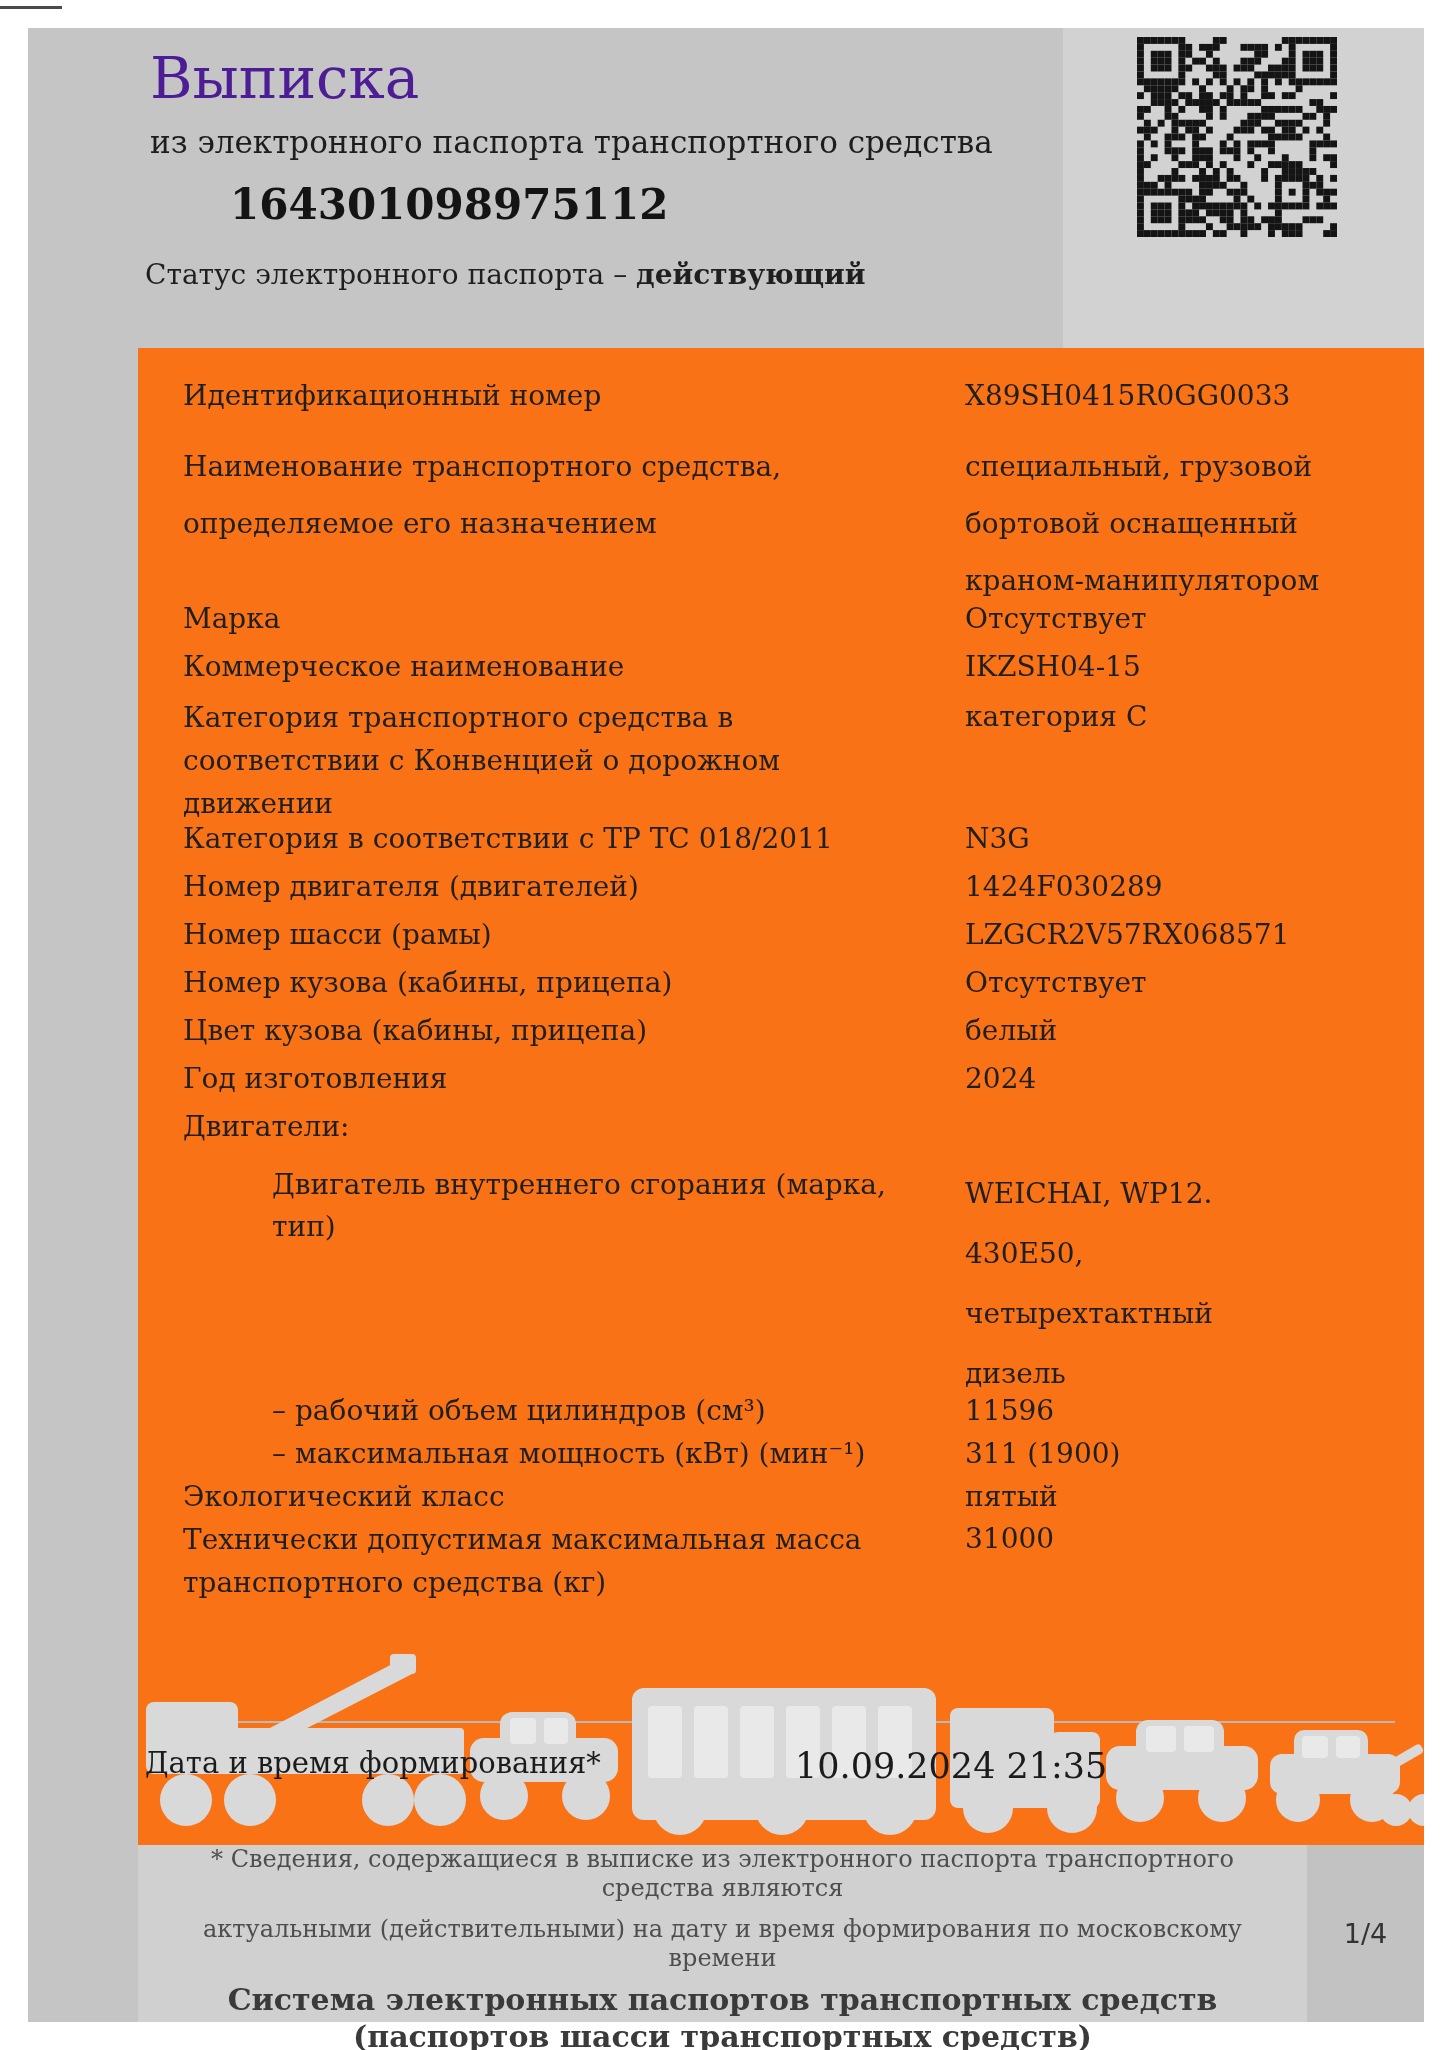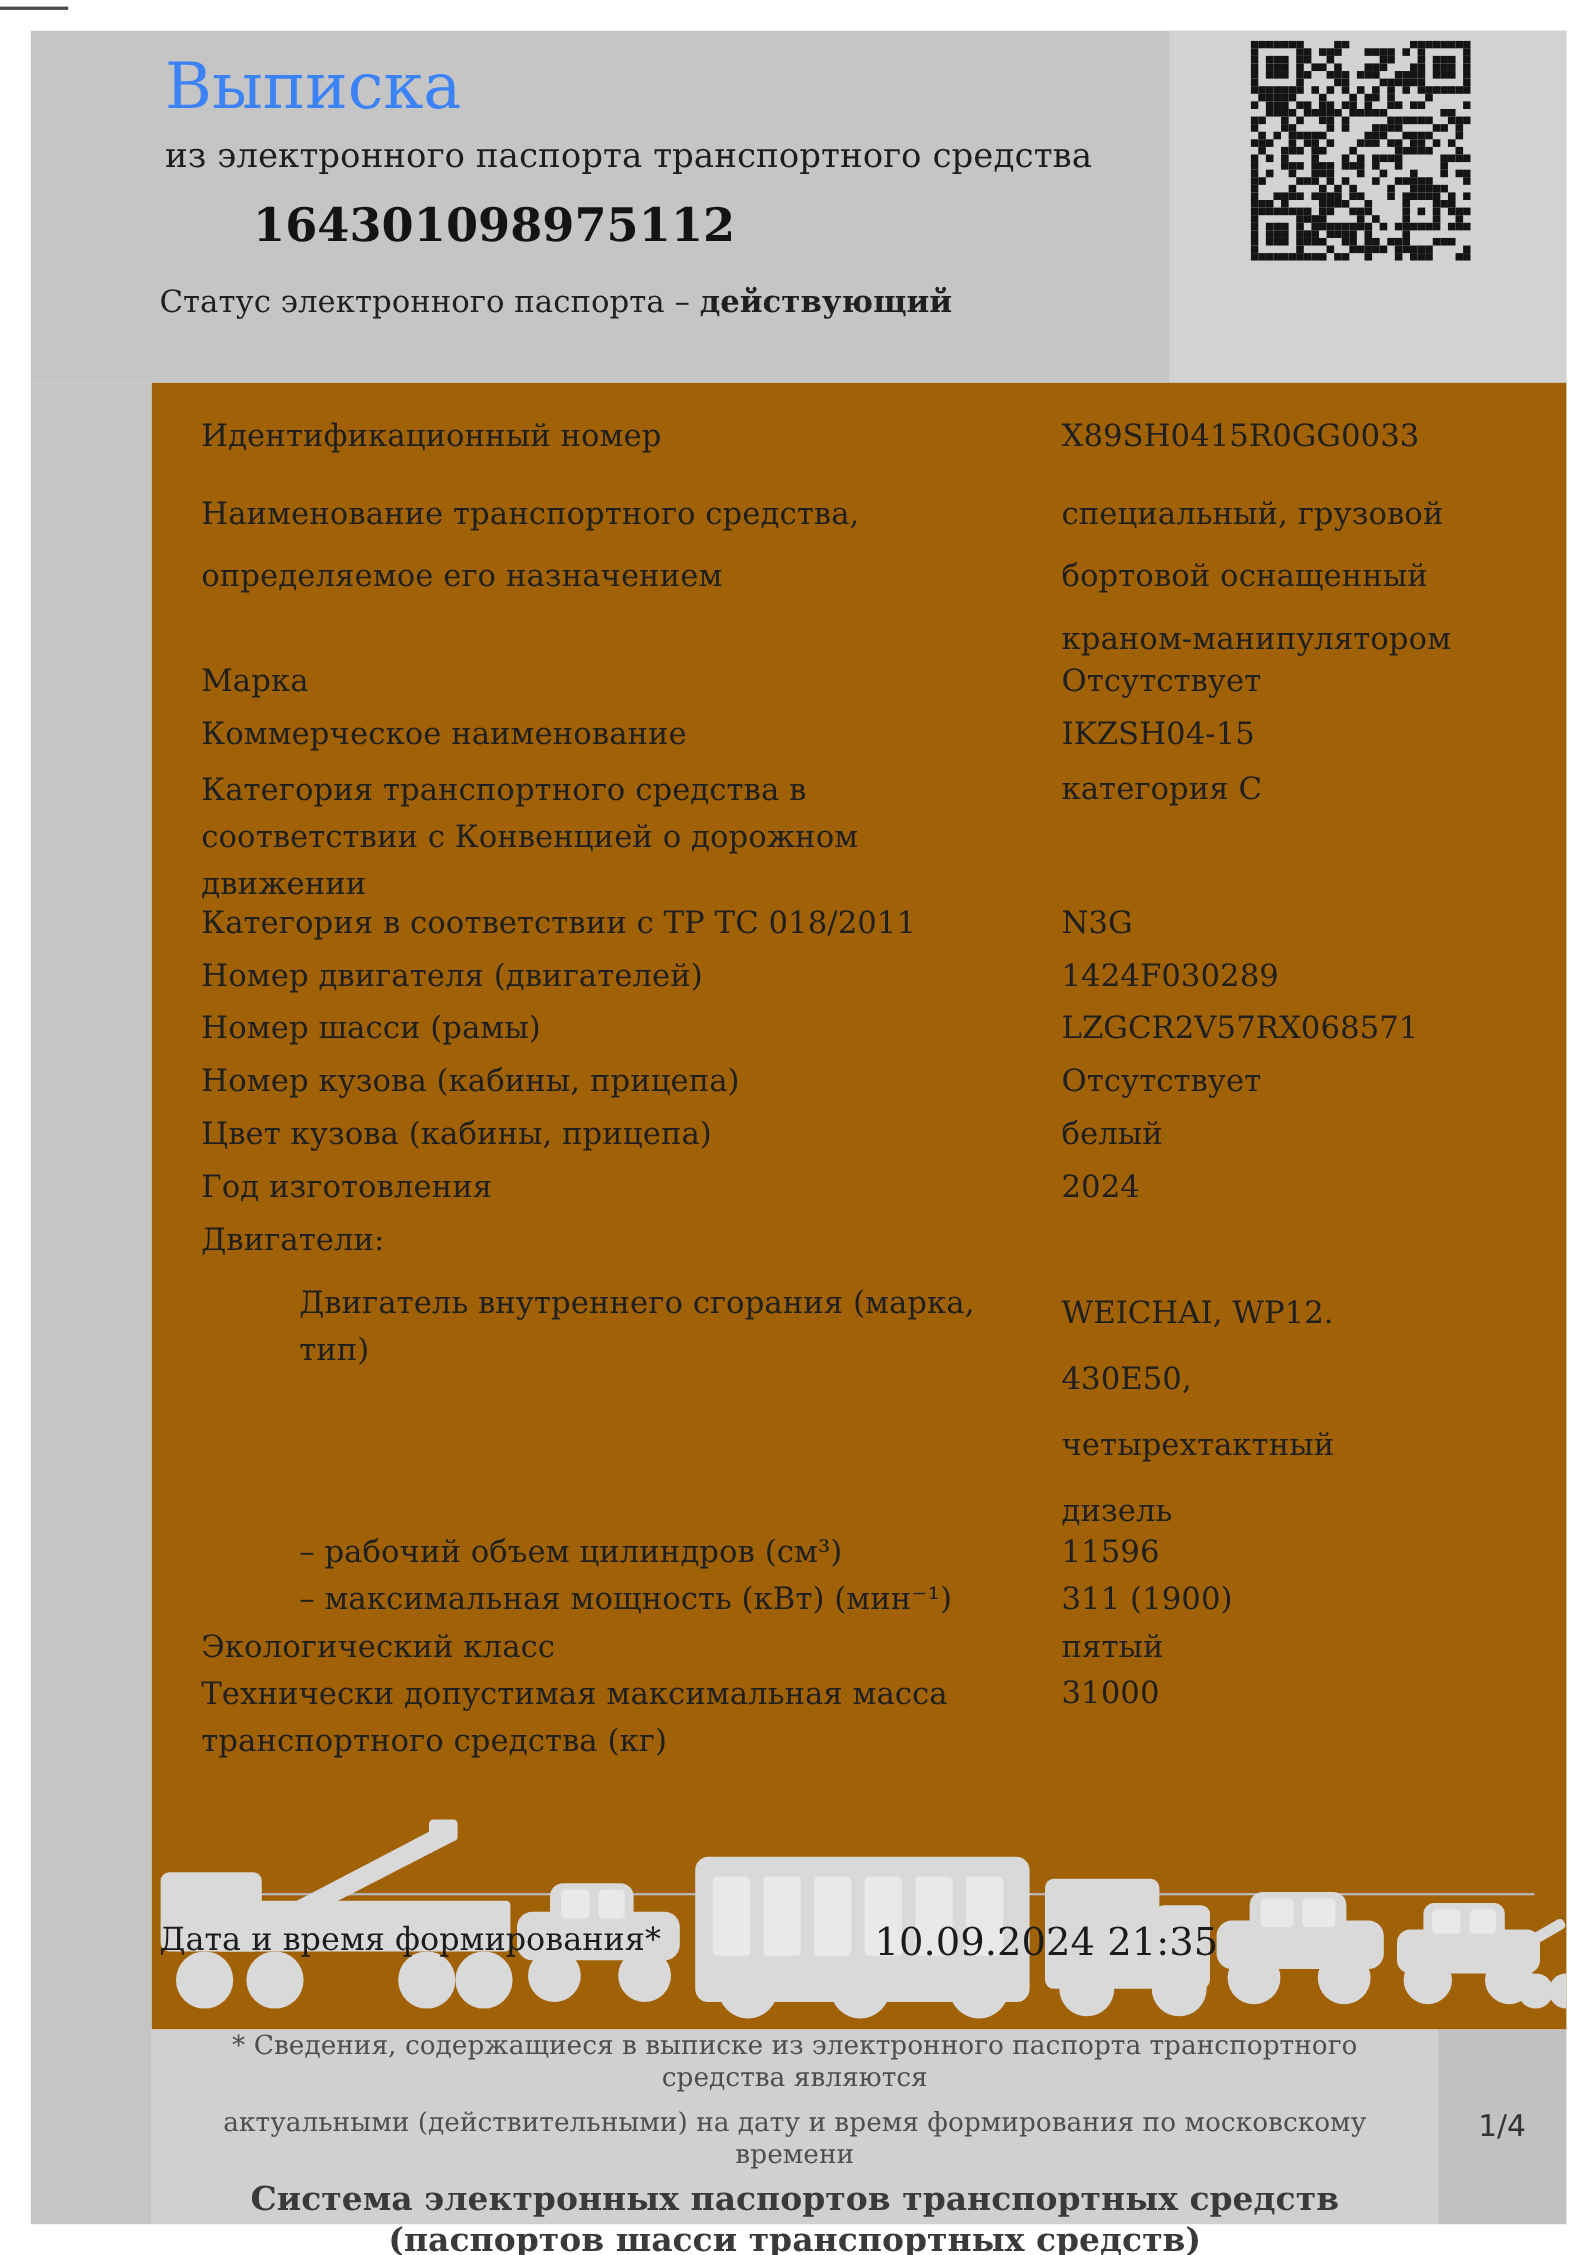--- a/index.html
+++ b/index.html
@@ -5,29 +5,29 @@
   html,body{margin:0;padding:0;background:#fff;}
   .page{position:relative;width:1449px;height:2050px;background:#fff;overflow:hidden;
         font-family:"DejaVu Serif","Liberation Serif",serif;color:#1f1f1f;}
   .stray-line{position:absolute;left:0;top:6px;width:62px;height:3px;background:#4a4a4a;}
 
   
   .band{position:absolute;left:28px;top:28px;width:1396px;height:320px;background:#c5c5c5;}
   .qr-area{position:absolute;right:0;top:0;width:361px;height:320px;background:#d2d2d2;}
   .qr-box{position:absolute;left:74px;top:9px;width:200px;height:200px;}
   .left-stripe{position:absolute;left:28px;top:348px;width:110px;height:1674px;background:#c5c5c5;}
-  .content-panel{position:absolute;left:138px;top:348px;width:1286px;height:1497px;background:#a16207;}
+  .content-panel{position:absolute;left:138px;top:348px;width:1286px;height:1497px;background:#f97316;}
   .footer-note{position:absolute;left:138px;top:1845px;width:1169px;height:177px;background:#d0d0d0;
                display:flex;flex-direction:column;align-items:center;justify-content:flex-start;
                box-sizing:border-box;text-align:center;}
   .page-block{position:absolute;left:1307px;top:1845px;width:117px;height:177px;background:#c2c2c2;
               display:flex;align-items:center;justify-content:center;}
 
   
-  .doc-title{position:absolute;left:150px;top:48px;font-size:58px;line-height:1.05;color:#3b82f6;}
+  .doc-title{position:absolute;left:150px;top:48px;font-size:58px;line-height:1.05;color:#4c1d95;}
   .doc-subtitle{position:absolute;left:150px;top:124px;font-size:31px;color:#1d1d1d;}
   .doc-number{position:absolute;left:230px;top:180px;font-size:42px;font-weight:bold;color:#141414;}
   .status-line{position:absolute;left:145px;font-size:28px;color:#1f1f1f;}
   .status-line b{font-weight:bold;}
   .st1{top:258px;} .st2{top:304px;}
 
   
   .row{position:absolute;left:0;width:1286px;font-size:28px;line-height:42px;}
   .row .lbl{position:absolute;left:45px;width:740px;white-space:pre-line;}
   .row.indent .lbl{left:134px;width:660px;}

